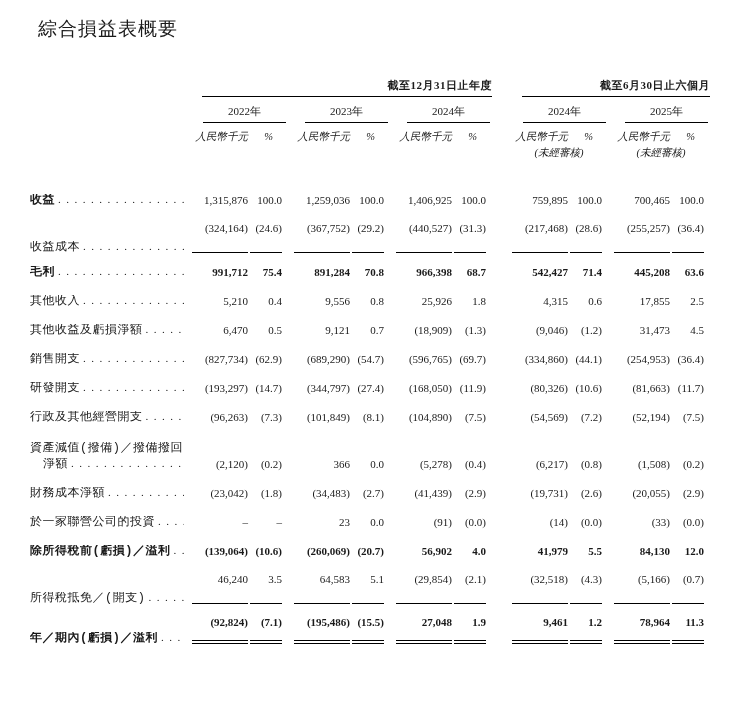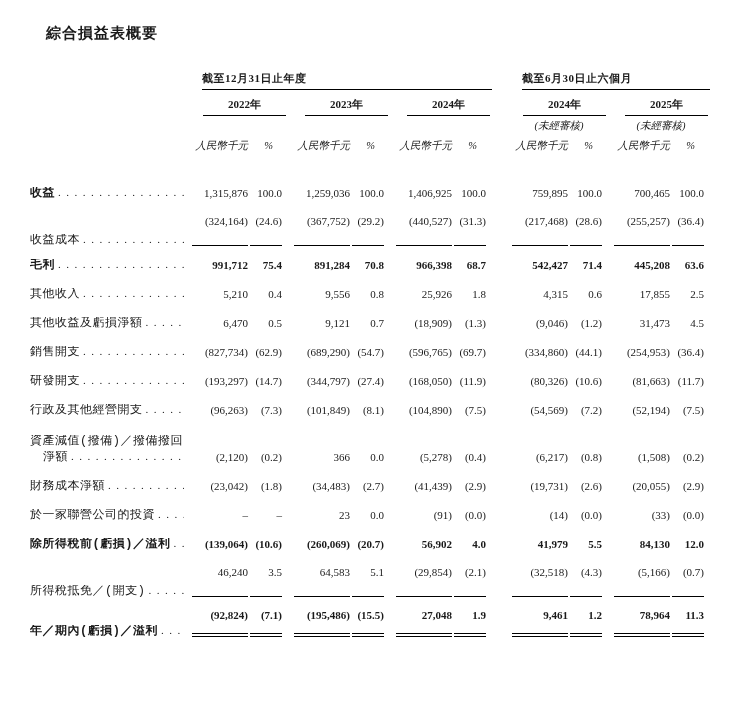--- a/index.html
+++ b/index.html
@@ -3,45 +3,45 @@
 <meta charset="utf-8">
 <style>
   html,body{margin:0;padding:0;background:#fff;}
   body{
     width:753px;height:711px;overflow:hidden;
     font-family:"Liberation Serif","DejaVu Serif",serif;
     color:#1a1a1a;
   }
   .page{padding:8px 30px 0 30px;}
   h1.doc-title{
-    font-size:15px;font-weight:bold;margin:16px;letter-spacing:1px;
+    font-size:19px;font-weight:normal;margin:8px;letter-spacing:1px;
   }
   p.intro{
     font-size:14.5px;margin:34px 0 0 42px;letter-spacing:1px;
   }
   table.fin{
     border-collapse:collapse;table-layout:fixed;
     margin-top:30px;width:682px;
   }
   td{padding:0;vertical-align:bottom;font-size:11px;line-height:1;}
   
   col.c-label{width:158px;}
   col.c-amt{width:62px;}
   col.c-pct{width:40px;}
   col.c-sp{width:14px;}
   
   .grp-cell{padding-bottom:0;}
   .grp-line{
-    border-bottom:1px solid #000;text-align:left;
-    font-weight:bold;font-size:11px;padding-bottom:5px;margin:0 2px 0 14px;
+    border-bottom:1px solid #000;text-align:right;
+    font-weight:bold;font-size:11px;padding-bottom:5px;margin:8px 2px 0 14px;
     letter-spacing:.5px;white-space:nowrap;
   }
   .yr-line{
     border-bottom:1px solid #000;text-align:center;
-    font-weight:bold;font-size:11px;padding:9px 0 5px 0;margin:0 4px 0 15px;
+    font-weight:normal;font-size:11px;padding:9px 0 5px 0;margin:0 4px 0 15px;
     white-space:nowrap;
   }
   td.amt-h{text-align:right;padding:8px 2px 0 0;}
   td.pct-h{text-align:right;padding:8px 17px 0 0;}
   .ital{font-style:italic;font-size:10.5px;white-space:nowrap;}
   td.note-cell{text-align:center;padding-top:4px;}
   
   td.lab{text-align:left;}
   .labwrap{display:flex;align-items:baseline;overflow:hidden;}
   .lab-text{font-size:12px;white-space:nowrap;letter-spacing:.5px;font-family:Liberation Mono, monospace;}
@@ -110,41 +110,41 @@
           <td></td>
           <td colspan="2">
             <div class="yr-line">2024年</div>
           </td>
           <td colspan="2">
             <div class="yr-line">2025年</div>
           </td>
         </tr>
         <tr>
           <td></td>
-          <td class="note-cell" colspan="2"></td>
-          <td class="note-cell" colspan="2"></td>
-          <td class="note-cell" colspan="2"></td>
-          <td></td>
-          <td class="note-cell" colspan="2"><span class="ital">(未經審核)</span></td>
-          <td class="note-cell" colspan="2"><span class="ital">(未經審核)</span></td>
-        </tr>
-        <tr>
-          <td></td>
           <td class="amt-h"><span class="ital">人民幣千元</span></td>
           <td class="pct-h"><span class="ital">%</span></td>
           <td class="amt-h"><span class="ital">人民幣千元</span></td>
           <td class="pct-h"><span class="ital">%</span></td>
           <td class="amt-h"><span class="ital">人民幣千元</span></td>
           <td class="pct-h"><span class="ital">%</span></td>
           <td></td>
           <td class="amt-h"><span class="ital">人民幣千元</span></td>
           <td class="pct-h"><span class="ital">%</span></td>
           <td class="amt-h"><span class="ital">人民幣千元</span></td>
           <td class="pct-h"><span class="ital">%</span></td>
         </tr>
+        <tr>
+          <td></td>
+          <td class="note-cell" colspan="2"></td>
+          <td class="note-cell" colspan="2"></td>
+          <td class="note-cell" colspan="2"></td>
+          <td></td>
+          <td class="note-cell" colspan="2"><span class="ital">(未經審核)</span></td>
+          <td class="note-cell" colspan="2"><span class="ital">(未經審核)</span></td>
+        </tr>
       </thead>
     <tbody id="fin-tbody">
         <tr class="first-row">
           <td class="lab lab-bold">
             <div class="labwrap">
               <span class="lab-text">收益</span>
               <span class="leader"></span>
             </div>
           </td>
           <td class="amt"><span class="val wa">1,315,876</span></td>

